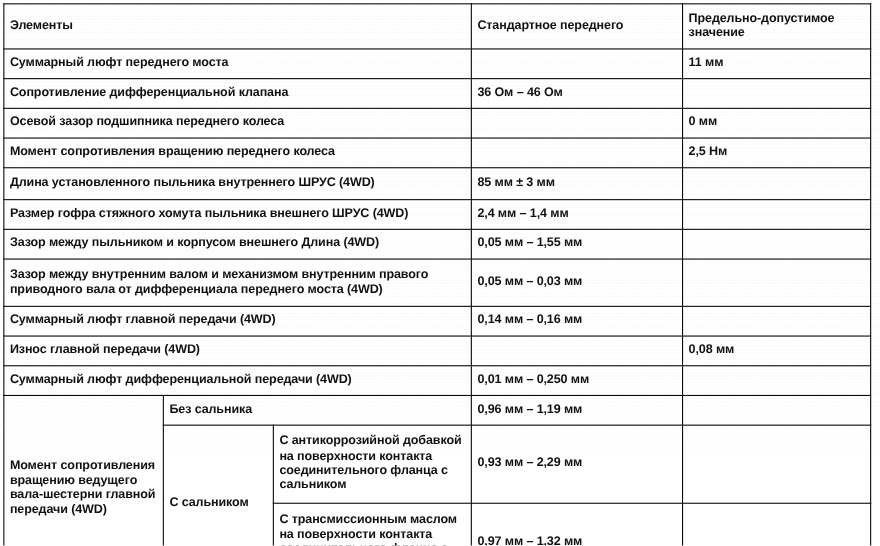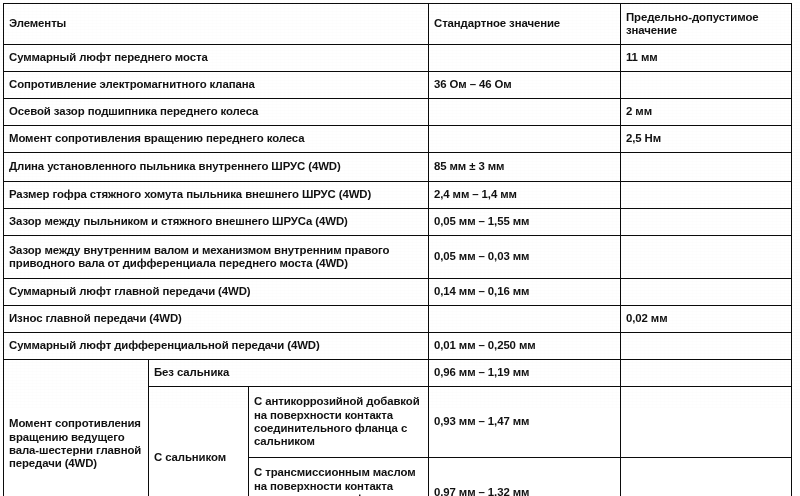--- a/index.html
+++ b/index.html
@@ -103,40 +103,40 @@
       <col style="width:100px">
       <col style="width:180px">
       <col style="width:192px">
       <col style="width:171px">
     </colgroup>
 
     <tbody>
 
       <tr class="hdr">
         <td colspan="3" style="height:36px">Элементы</td>
-        <td>Стандартное значение</td>
+        <td>Стандартное переднего</td>
         <td>Предельно-допустимое значение</td>
       </tr>
 
       <tr>
         <td colspan="3" class="elem" style="height:22px">Суммарный люфт переднего моста</td>
         <td class="val"></td>
         <td class="val">11 мм</td>
       </tr>
 
       <tr>
-        <td colspan="3" class="elem" style="height:22px">Сопротивление электромагнитного клапана</td>
+        <td colspan="3" class="elem" style="height:22px">Сопротивление дифференциальной клапана</td>
         <td class="val">36 Ом – 46 Ом</td>
         <td class="val"></td>
       </tr>
 
       <tr>
         <td colspan="3" class="elem" style="height:22px">Осевой зазор подшипника переднего колеса</td>
         <td class="val"></td>
-        <td class="val">2 мм</td>
+        <td class="val">0 мм</td>
       </tr>
 
       <tr>
         <td colspan="3" class="elem" style="height:22px">Момент сопротивления вращению переднего колеса</td>
         <td class="val"></td>
         <td class="val">2,5 Нм</td>
       </tr>
 
       <tr>
         <td colspan="3" class="elem" style="height:24px">Длина установленного пыльника внутреннего ШРУС (4WD)</td>
@@ -144,60 +144,60 @@
         <td class="val"></td>
       </tr>
 
       <tr>
         <td colspan="3" class="elem" style="height:22px">Размер гофра стяжного хомута пыльника внешнего ШРУС (4WD)</td>
         <td class="val">2,4 мм – 1,4 мм</td>
         <td class="val"></td>
       </tr>
 
       <tr>
-        <td colspan="3" class="elem" style="height:22px">Зазор между пыльником и стяжного внешнего ШРУСа (4WD)</td>
+        <td colspan="3" class="elem" style="height:22px">Зазор между пыльником и корпусом внешнего Длина (4WD)</td>
         <td class="val">0,05 мм – 1,55 мм</td>
         <td class="val"></td>
       </tr>
 
       <tr>
         <td colspan="3" class="elem multiline" style="height:38px">Зазор между внутренним валом и механизмом внутренним правого приводного вала от дифференциала переднего моста (4WD)</td>
         <td class="val">0,05 мм – 0,03 мм</td>
         <td class="val"></td>
       </tr>
 
       <tr>
         <td colspan="3" class="elem" style="height:22px">Суммарный люфт главной передачи (4WD)</td>
         <td class="val">0,14 мм – 0,16 мм</td>
         <td class="val"></td>
       </tr>
 
       <tr>
         <td colspan="3" class="elem" style="height:22px">Износ главной передачи (4WD)</td>
         <td class="val"></td>
-        <td class="val">0,02 мм</td>
+        <td class="val">0,08 мм</td>
       </tr>
 
       <tr>
         <td colspan="3" class="elem" style="height:22px">Суммарный люфт дифференциальной передачи (4WD)</td>
         <td class="val">0,01 мм – 0,250 мм</td>
         <td class="val"></td>
       </tr>
 
       <tr>
         <td rowspan="3" class="leftlabel tallcell">Момент сопротивления вращению ведущего вала-шестерни главной передачи (4WD)</td>
         <td colspan="2" class="elem" style="height:22px">Без сальника</td>
         <td class="val">0,96 мм – 1,19 мм</td>
         <td class="val"></td>
       </tr>
 
       <tr>
         <td rowspan="2" class="elem tallcell">С сальником</td>
         <td class="elem subwrap" style="height:66px">С антикоррозийной добавкой на поверхности контакта соединительного фланца с сальником</td>
-        <td class="val">0,93 мм – 1,47 мм</td>
+        <td class="val">0,93 мм – 2,29 мм</td>
         <td class="val"></td>
       </tr>
 
       <tr>
         <td class="elem subwrap" style="height:66px">С трансмиссионным маслом на поверхности контакта соединительного фланца с сальником</td>
         <td class="val">0,97 мм – 1,32 мм</td>
         <td class="val"></td>
       </tr>
     </tbody>
   </table>

